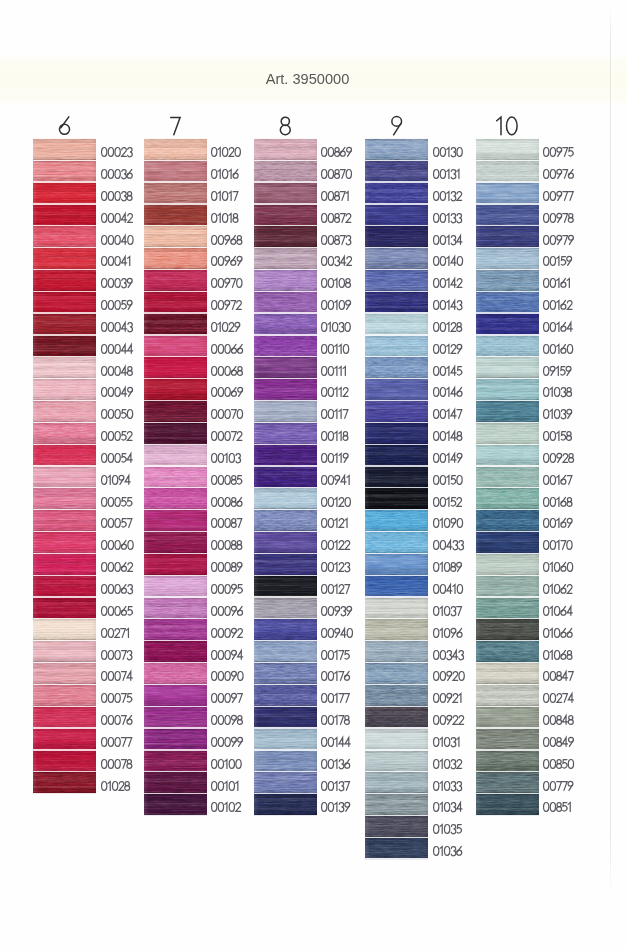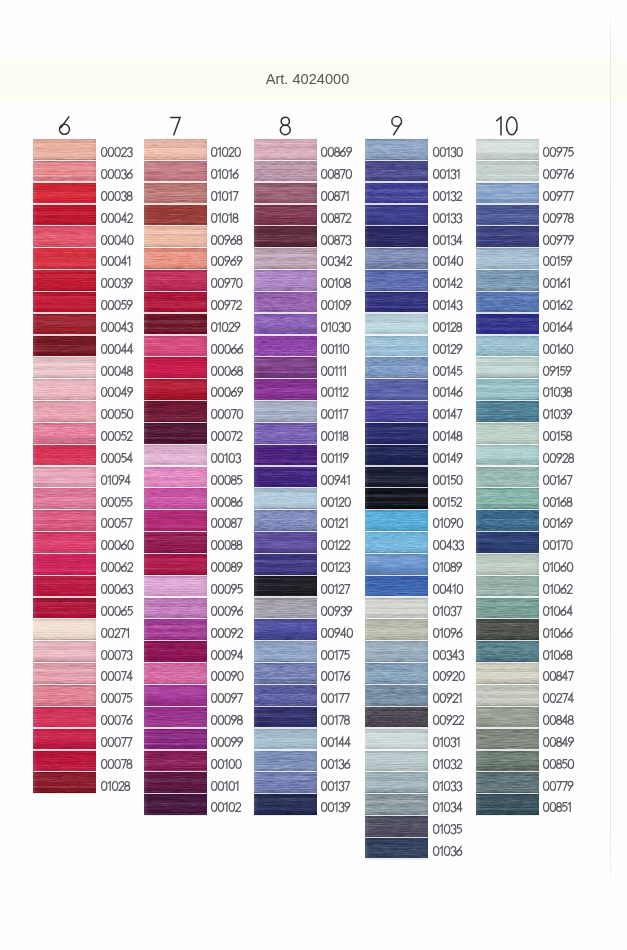--- a/index.html
+++ b/index.html
@@ -116,21 +116,21 @@
       <feComponentTransfer in="g">
           <feFuncA type="discrete" tableValues="1"></feFuncA>
         </feComponentTransfer>
     </filter>
   </defs>
 </svg>
 
 <div class="page">
   <div class="band"></div>
   <div class="page-edge"></div>
-  <div class="art-label">Art. 4024000</div>
+  <div class="art-label">Art. 3950000</div>
   <div class="columns">
     <div class="col" style="left:33px">
       <div class="col-head">
           <svg width="11.80" height="20.00" viewBox="0 0 11.80 20" aria-hidden="true">
             <g fill="none" stroke="#2f2f35" stroke-width="1.5" stroke-linecap="round" stroke-linejoin="miter">
               <g transform="translate(0.00,0)">
                 <path d="M 9.8 0.9 L 1.9 11.8"></path>
                 <circle cx="5.5" cy="13.3" r="5.05"></circle>
               </g>
             </g>

